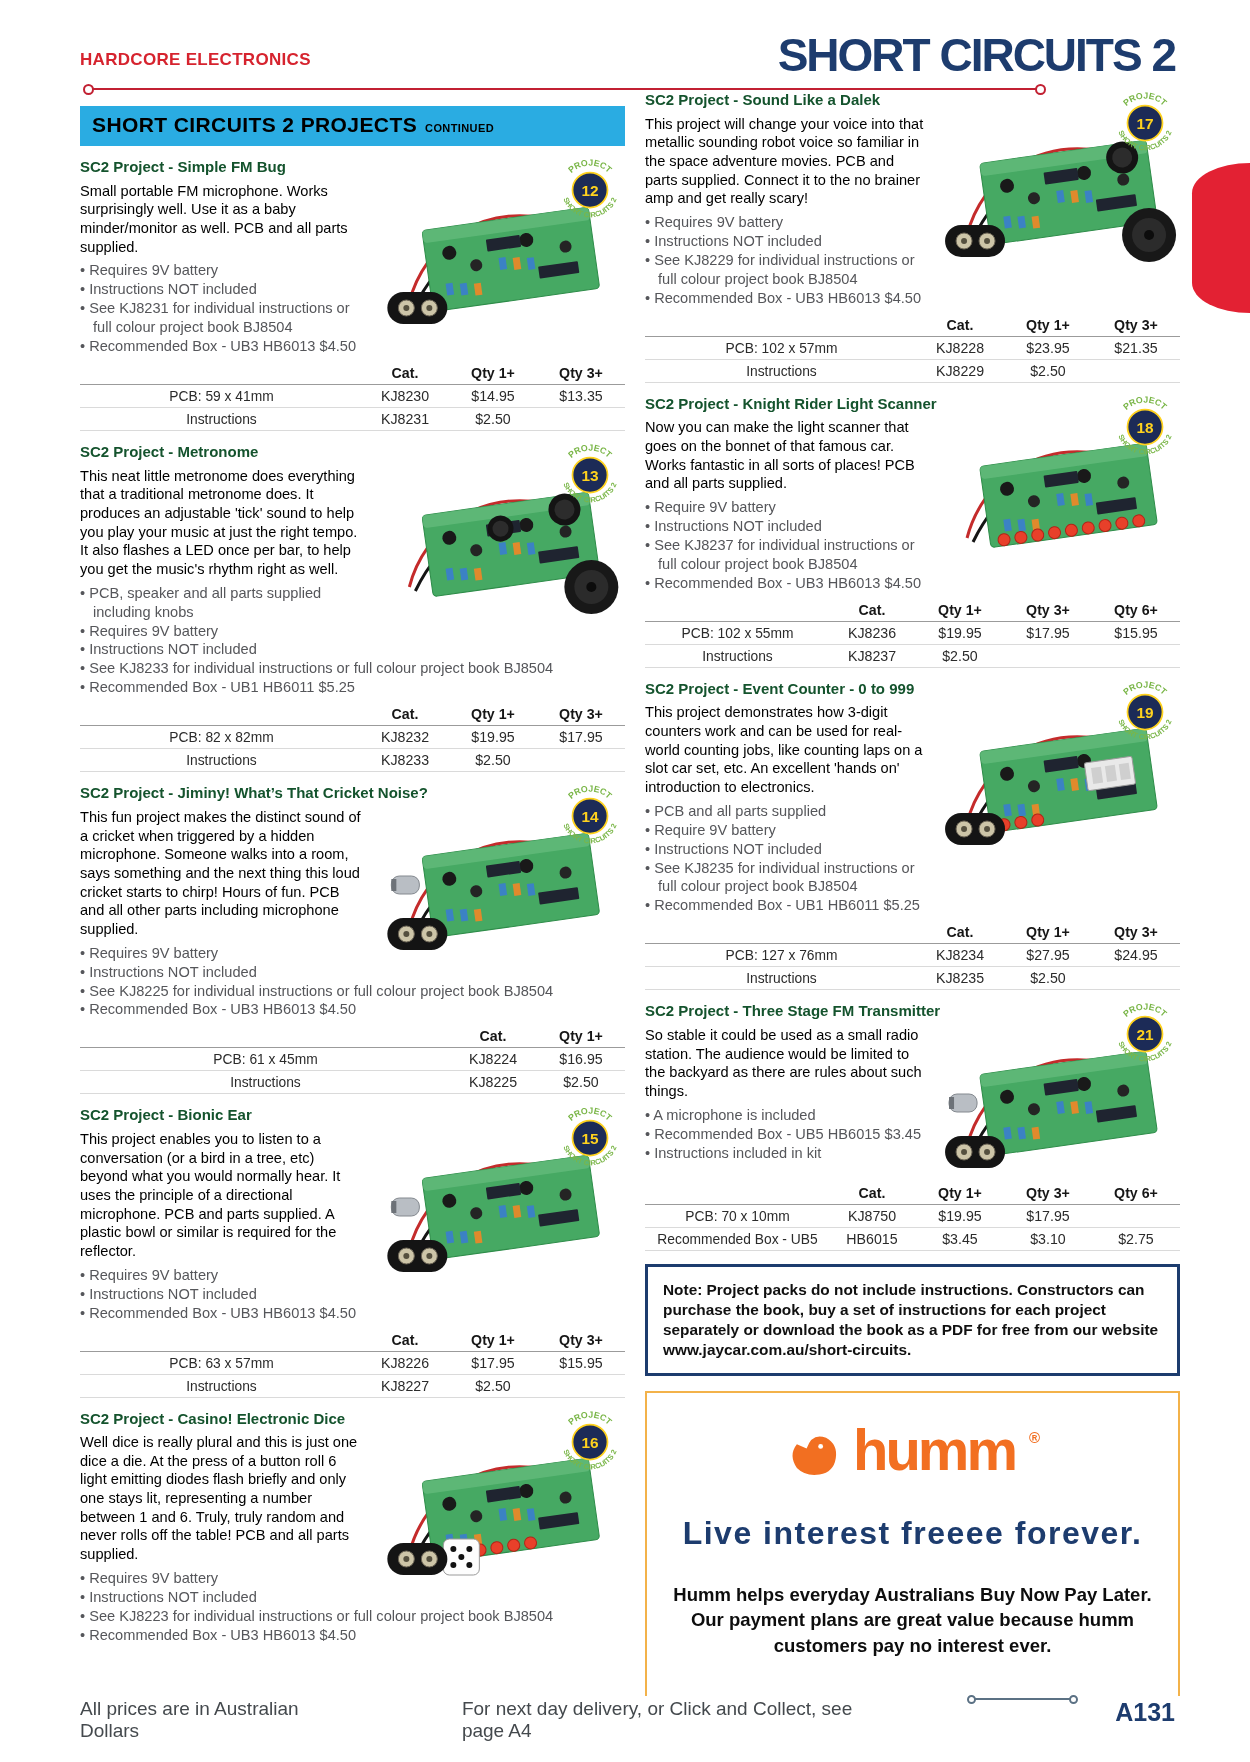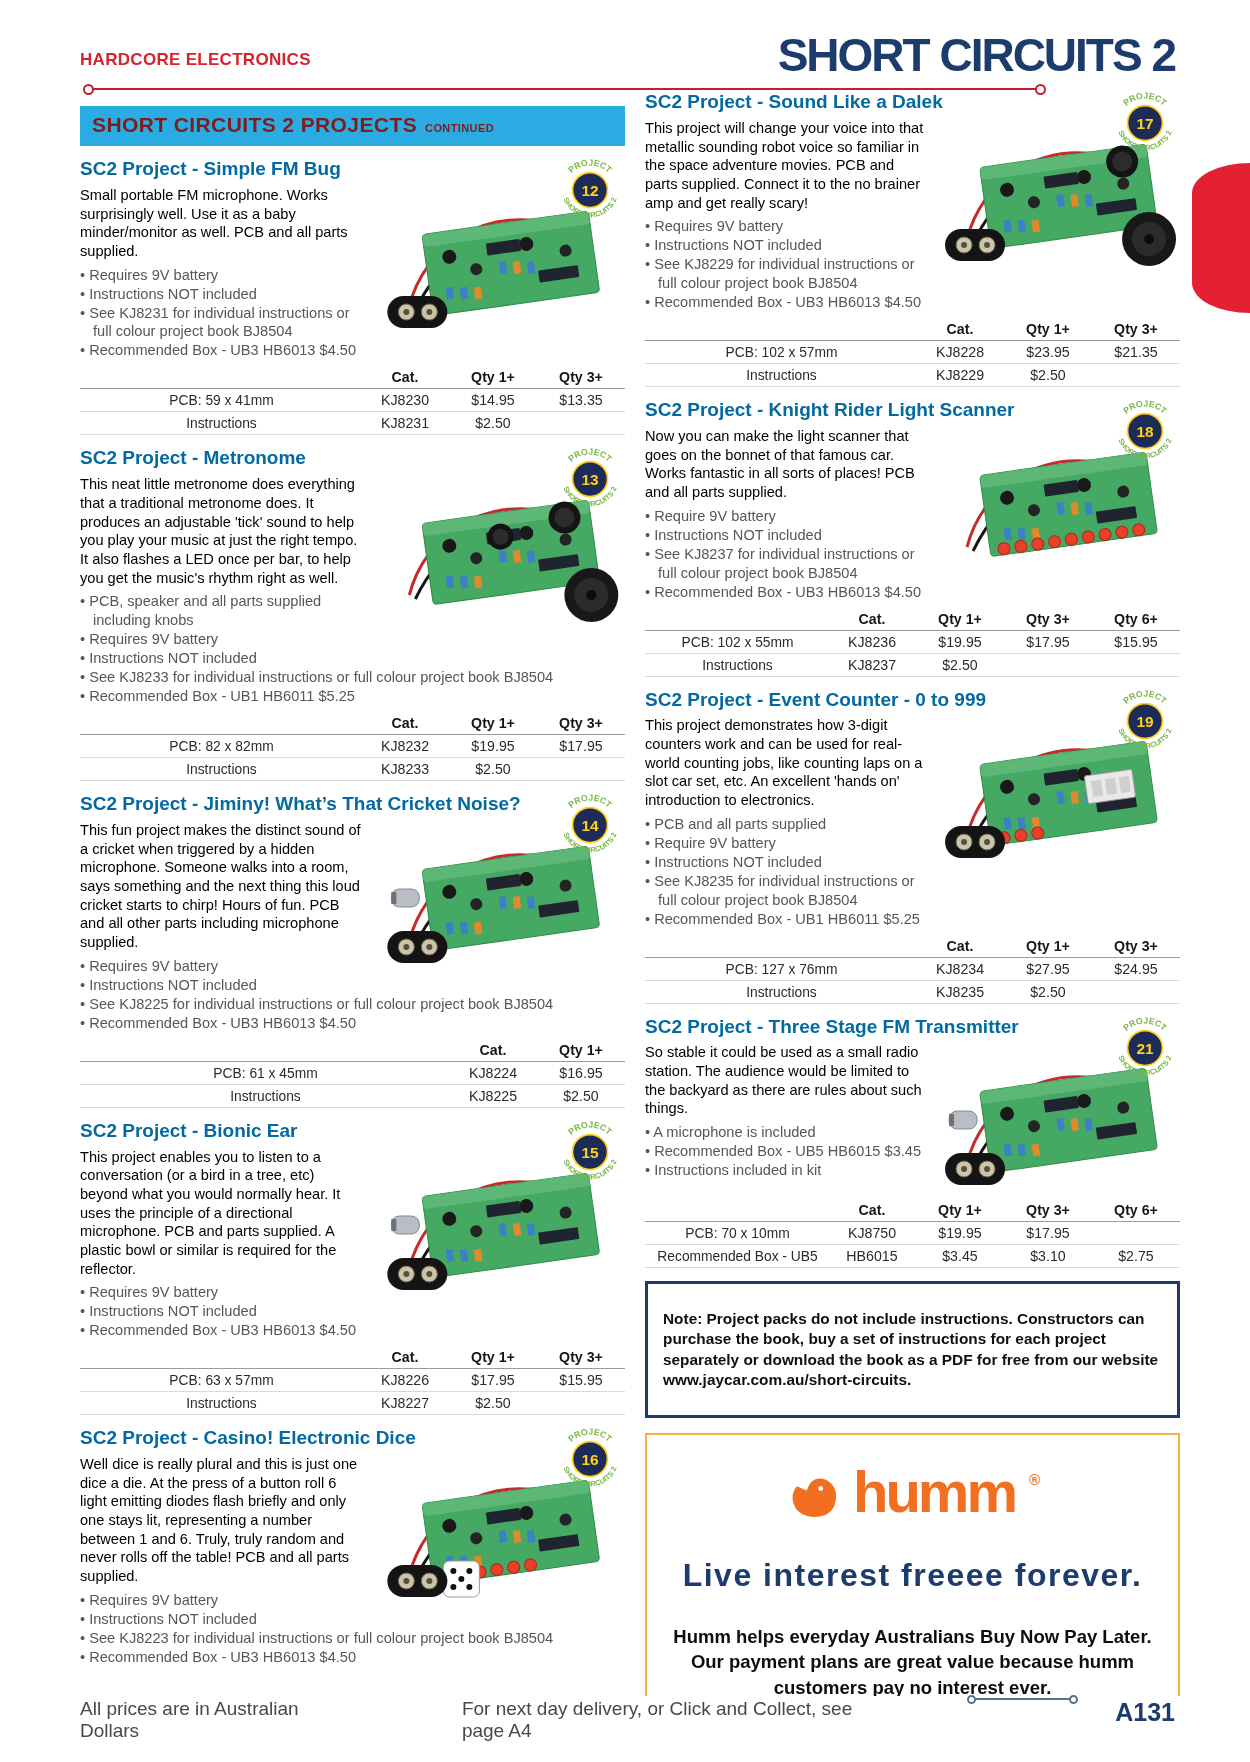--- a/index.html
+++ b/index.html
@@ -14,42 +14,42 @@
         border:2px solid #c22032;background:#fff;}
   .dotrule::before{left:-9px;} .dotrule::after{right:-9px;}
   .header-rule{position:absolute;left:92px;top:88px;width:945px;}
   .red-tab{position:absolute;right:0;top:163px;width:58px;height:150px;background:#e32133;
         border-radius:150px 0 0 150px / 78px 0 0 78px;}
 
   
   .col-left{position:absolute;left:80px;top:106px;width:545px;height:1592px;overflow:hidden;}
   .col-right{position:absolute;left:645px;top:92px;width:535px;height:1604px;overflow:hidden;}
 
-  .banner{background:#2aace2;color:#7f1d1d;padding:7px 12px 9px;margin-bottom:13px;}
+  .banner{background:#2aace2;color:#000000;padding:7px 12px 9px;margin-bottom:13px;}
   .banner .t{font-size:21px;font-weight:800;letter-spacing:.4px;}
   .banner .c{font-size:11px;font-weight:700;margin-left:8px;letter-spacing:.4px;}
 
   .project{position:relative;margin-bottom:13px;}
-  .ptitle{color:#0369a1;font-size:19px;font-weight:800;margin:0 0 6px;line-height:1.1;}
+  .ptitle{color:#14532d;font-size:15px;font-weight:800;margin:0 0 6px;line-height:1.1;}
   .badge{position:absolute;top:-4px;right:0;width:70px;height:70px;}
   .badge svg{width:100%;height:100%;}
   .photo{float:right;width:46%;height:150px;margin:2px 0 4px 10px;}
   .photo svg{width:100%;height:100%;}
   .desc{color:#000000;font-size:14.6px;line-height:1.28;margin:0 0 5px;}
   .bullets{margin:0 0 6px;padding:0;list-style:none;color:#55565a;font-size:14.6px;line-height:1.3;}
   .bullets li{padding-left:13px;text-indent:-13px;}
   .bullets li::before{content:"\2022  ";color:#55565a;}
 
   .ptable{clear:both;font-size:14.2px;color:#2b2b2b;}
   .trow{display:flex;align-items:baseline;border-bottom:1px solid #dadada;padding:3px 0;text-align:center;}
   .trow.thead{font-weight:700;color:#161616;border-bottom:1.5px solid #9b9b9b;}
   .tc{flex:0 0 88px;}
   .tc.label{flex:1 1 auto;padding-left:2px;font-size:13.8px;}
 
-  .note-box{border:3px solid #1d3c6e;padding:25px 15px;font-weight:700;font-size:15.4px;color:#101010;
+  .note-box{border:3px solid #1d3c6e;padding:13px 15px;font-weight:700;font-size:15.4px;color:#101010;
         line-height:1.3;margin:6px 0 15px;}
 
   .humm-box{border:2px solid #f3b24a;padding:28px 20px;text-align:center;height:352px;}
   .humm-logo{display:flex;justify-content:center;align-items:flex-start;gap:14px;}
   .humm-bird{width:54px;height:54px;margin-top:6px;}
   .humm-text{color:#f26f21;font-size:58px;font-weight:800;letter-spacing:-3px;line-height:1;}
   .humm-reg{color:#f26f21;font-size:15px;font-weight:700;margin-top:8px;}
   .humm-tagline{color:#1d3c6e;font-size:32px;font-weight:800;letter-spacing:1.5px;margin:34px 0 30px;}
   .humm-body{font-weight:700;font-size:18.5px;line-height:1.38;color:#0d0d0d;}
 

